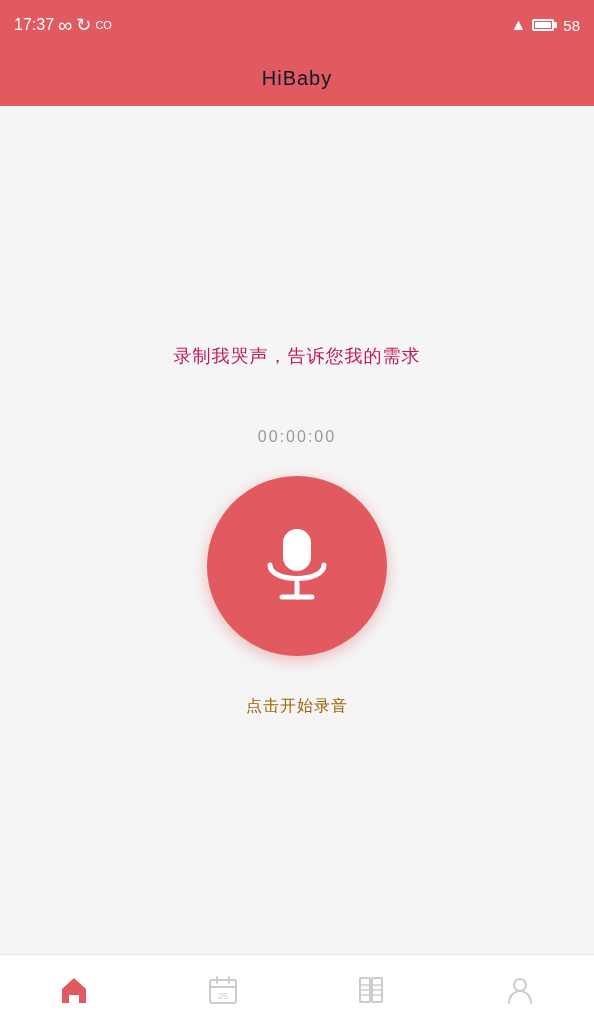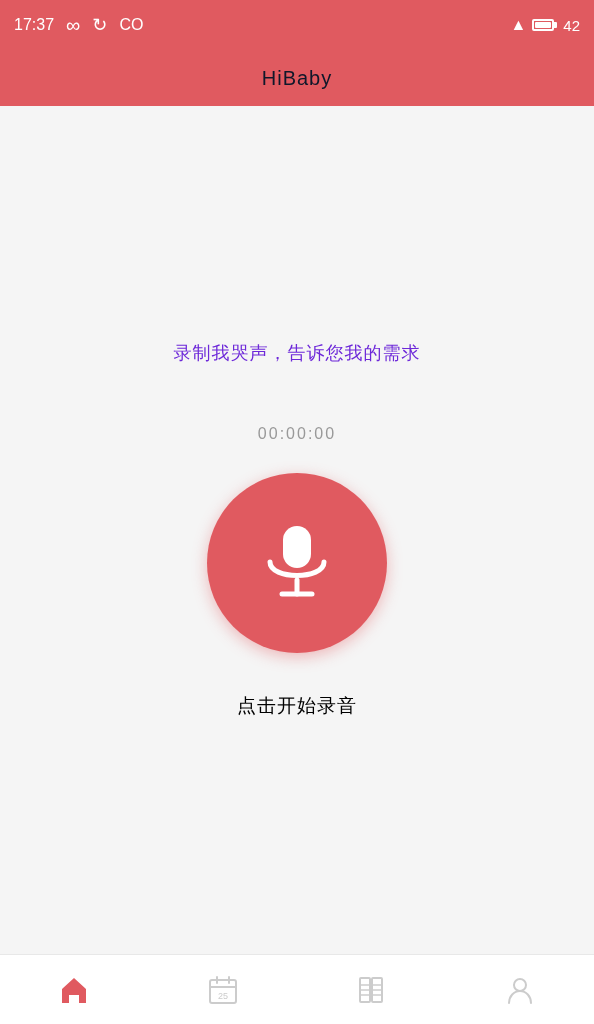--- a/index.html
+++ b/index.html
@@ -21,21 +21,21 @@
       display: flex;
       align-items: center;
       justify-content: space-between;
       padding: 0 14px;
       color: white;
     }
 
     #status-left {
       display: flex;
       align-items: center;
-      gap: 12px;
+      gap: 4px;
       font-size: 16px;
       font-weight: 500;
     }
 
     #status-right {
       display: flex;
       align-items: center;
       gap: 6px;
       font-size: 15px;
     }
@@ -63,21 +63,21 @@
       height: calc(1024px - 50px - 56px - 70px);
       background: #f5f5f5;
       display: flex;
       flex-direction: column;
       align-items: center;
       justify-content: center;
       gap: 0;
     }
 
     #subtitle-text {
-      color: #6d28d9;
+      color: #be185d;
       font-size: 18px;
       margin-bottom: 60px;
       letter-spacing: 1px;
     }
 
     #timer-text {
       color: #999999;
       font-size: 16px;
       margin-bottom: 30px;
       letter-spacing: 2px;
@@ -95,22 +95,22 @@
       box-shadow: 0 4px 15px rgba(224, 90, 96, 0.4);
       margin-bottom: 40px;
     }
 
     #mic-svg {
       width: 90px;
       height: 90px;
     }
 
     #start-text {
-      color: #000000;
-      font-size: 19px;
+      color: #a16207;
+      font-size: 16px;
       letter-spacing: 1px;
     }
 
     
     #bottom-nav {
       position: absolute;
       bottom: 0;
       width: 100%;
       height: 70px;
       background: white;
@@ -156,33 +156,33 @@
     }
   </style>
 </head>
 <body>
 
 <div id="status-bar">
   <div id="status-left">
     <span>17:37</span>
     <span style="font-size:20px;">∞</span>
     <span style="font-size:18px;">↻</span>
-    <span style="font-size:16px;">CO</span>
+    <span style="font-size:11px;">CO</span>
   </div>
   <div id="status-right">
 
     <span style="font-size:16px;">▲</span>
 
     <span style="display:inline-flex;align-items:center;">
       <span class="battery-body">
         <span class="battery-fill"></span>
       </span>
       <span class="battery-tip"></span>
     </span>
-    <span>42</span>
+    <span>58</span>
   </div>
 </div>
 
 <div id="header">
   <span id="header-title">HiBaby</span>
 </div>
 
 <div id="main-content">
 
   <div id="subtitle-text">录制我哭声，告诉您我的需求</div>

